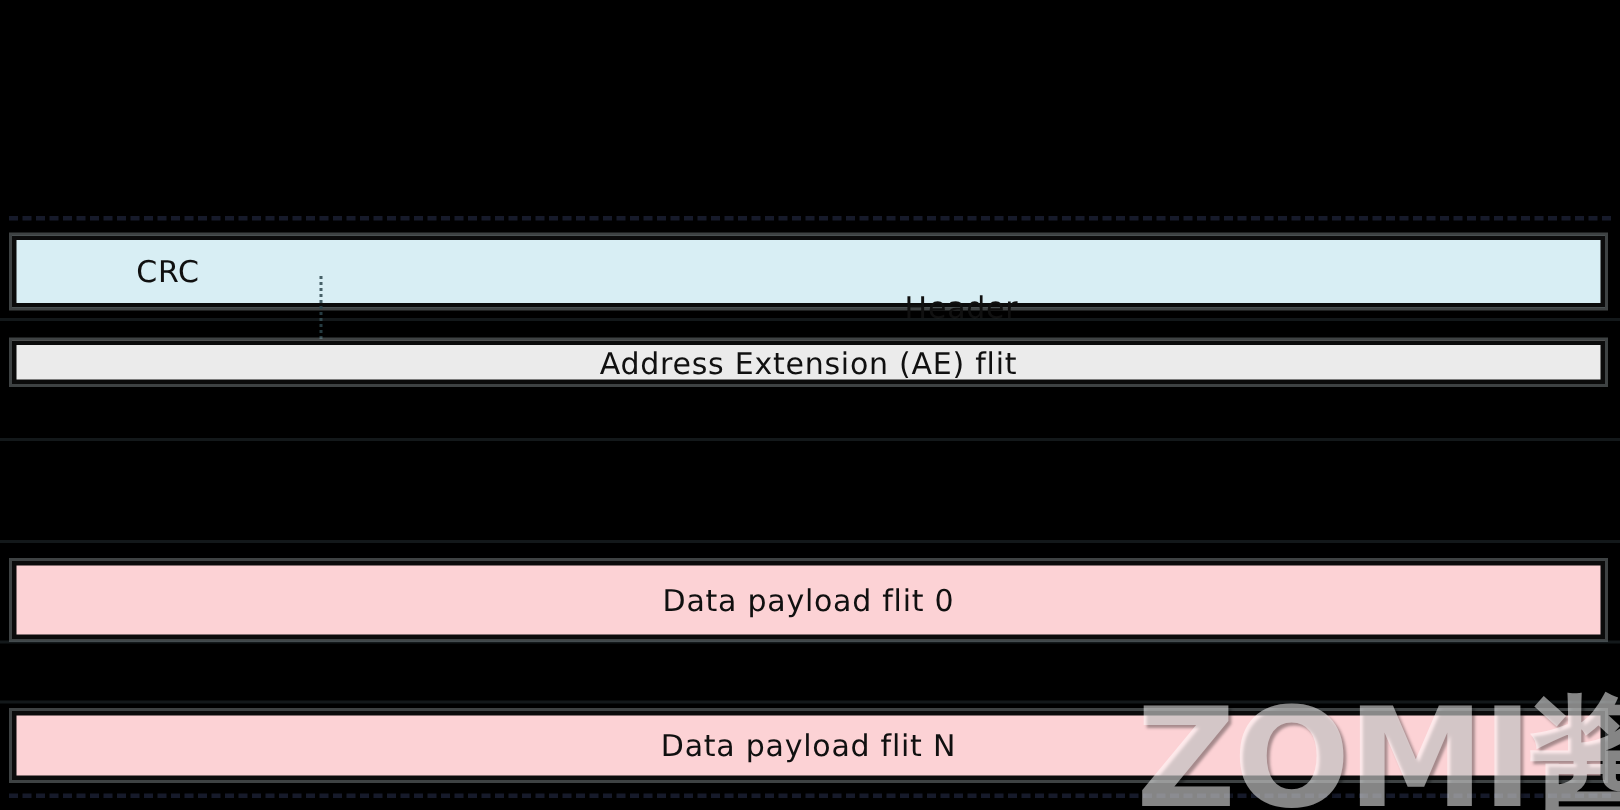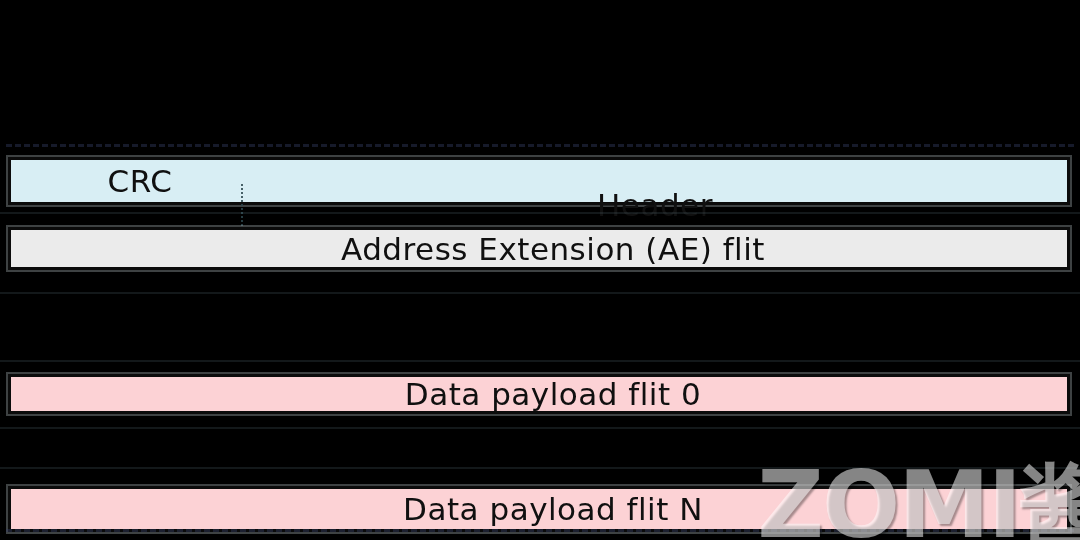--- a/index.html
+++ b/index.html
@@ -13,29 +13,28 @@
   .bar {
     position: absolute;
     left: 8px;
     width: 1062px;
     border: 3px solid #0b0b0b;
     box-shadow: 0 0 0 2px rgba(205, 218, 222, 0.30);
     box-sizing: border-box;
     display: flex;
     align-items: center;
     justify-content: center;
-    font-size: 31px;
+    font-size: 20px;
     color: #101010;
     letter-spacing: 0.5px;
-    padding-left: 28px;
   }
   .bar-header { top: 157px; height: 48px; }
-  .bar-ae     { top: 227px; height: 43px; }
+  .bar-ae     { top: 227px; height: 29px; }
   .bar-be     { top: 301px; height: 44px; }
-  .bar-d0     { top: 374px; height: 40px; }
+  .bar-d0     { top: 374px; height: 52px; }
   .bar-dn     { top: 474px; height: 46px; }
   .cell {
     height: 100%;
     display: flex;
     align-items: center;
     justify-content: center;
     box-sizing: border-box;
   }
   .cell-crc   { width: 202px; }
   .cell-hdr   { flex: 1; border-left: 2px dotted rgba(45, 70, 78, 0.85); margin-top: 48px; }
@@ -113,21 +112,21 @@
   <div class="sep sep-2"></div>
 
   <div class="sep sep-3"></div>
 
   <div class="bar bar-d0" style="background-color: rgb(252, 210, 213);">
     <span>Data payload flit 0</span>
   </div>
   <div class="sep sep-4"></div>
   <div class="sep sep-5"></div>
 
-  <div class="bar bar-dn" style="background-color: rgb(252, 210, 213); margin-top: 12px;">
+  <div class="bar bar-dn" style="background-color: rgb(252, 210, 213);">
     <span>Data payload flit N</span>
   </div>
 
   <div class="dash-line dash-bottom"></div>
 
   <div class="wm-large">ZOMI酱</div>
 
 </div>
 
 </body></html>

